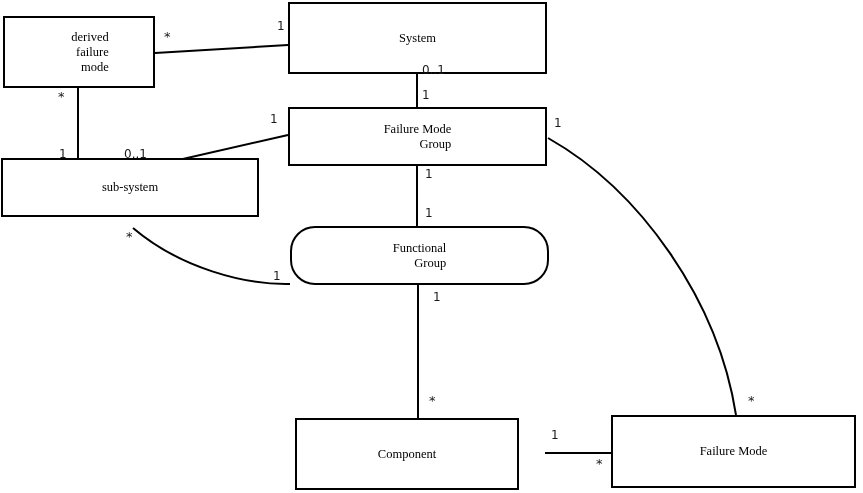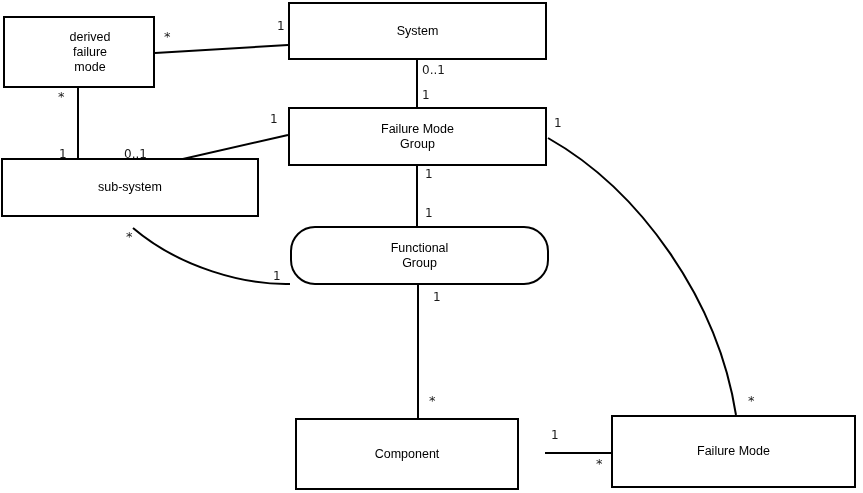--- a/index.html
+++ b/index.html
@@ -28,25 +28,25 @@
   .uml-box {
     position: absolute;
     box-sizing: border-box;
     border: 2px solid #000000;
     background: #ffffff;
     display: flex;
     align-items: center;
     justify-content: center;
   }
   .uml-box-label {
-    font-family: Liberation Sans, sans-serif;
+    font-family: Liberation Serif, serif;
     font-size: 12.5px;
     line-height: 15px;
     color: #000000;
-    text-align: center;
+    text-align: right;
     white-space: pre-line;
   }
   .mult {
     position: absolute;
     font-family: "DejaVu Sans", sans-serif;
     font-size: 12px;
     line-height: 12px;
     color: #1a1a1a;
     white-space: nowrap;
   }
@@ -72,21 +72,21 @@
         <path d="M 545 453 L 611 453" fill="none" stroke="#000000" stroke-width="2"></path>
       </g>
   </svg>
 
   <div id="nodes-layer">
       <div class="uml-box" style="left: 3px; top: 16px; width: 152px; height: 72px;">
         <div class="uml-box-label" style="margin-left: 22px;">derived
 failure
 mode</div>
       </div>
-      <div class="uml-box" style="left: 288px; top: 2px; width: 259px; height: 58px;">
+      <div class="uml-box" style="left: 288px; top: 2px; width: 259px; height: 72px;">
         <div class="uml-box-label">System</div>
       </div>
       <div class="uml-box" style="left: 288px; top: 107px; width: 259px; height: 59px;">
         <div class="uml-box-label">Failure Mode
 Group</div>
       </div>
       <div class="uml-box" style="left: 1px; top: 158px; width: 258px; height: 59px;">
         <div class="uml-box-label">sub-system</div>
       </div>
       <div class="uml-box" style="left: 290px; top: 226px; width: 259px; height: 59px; border-radius: 25px;">

